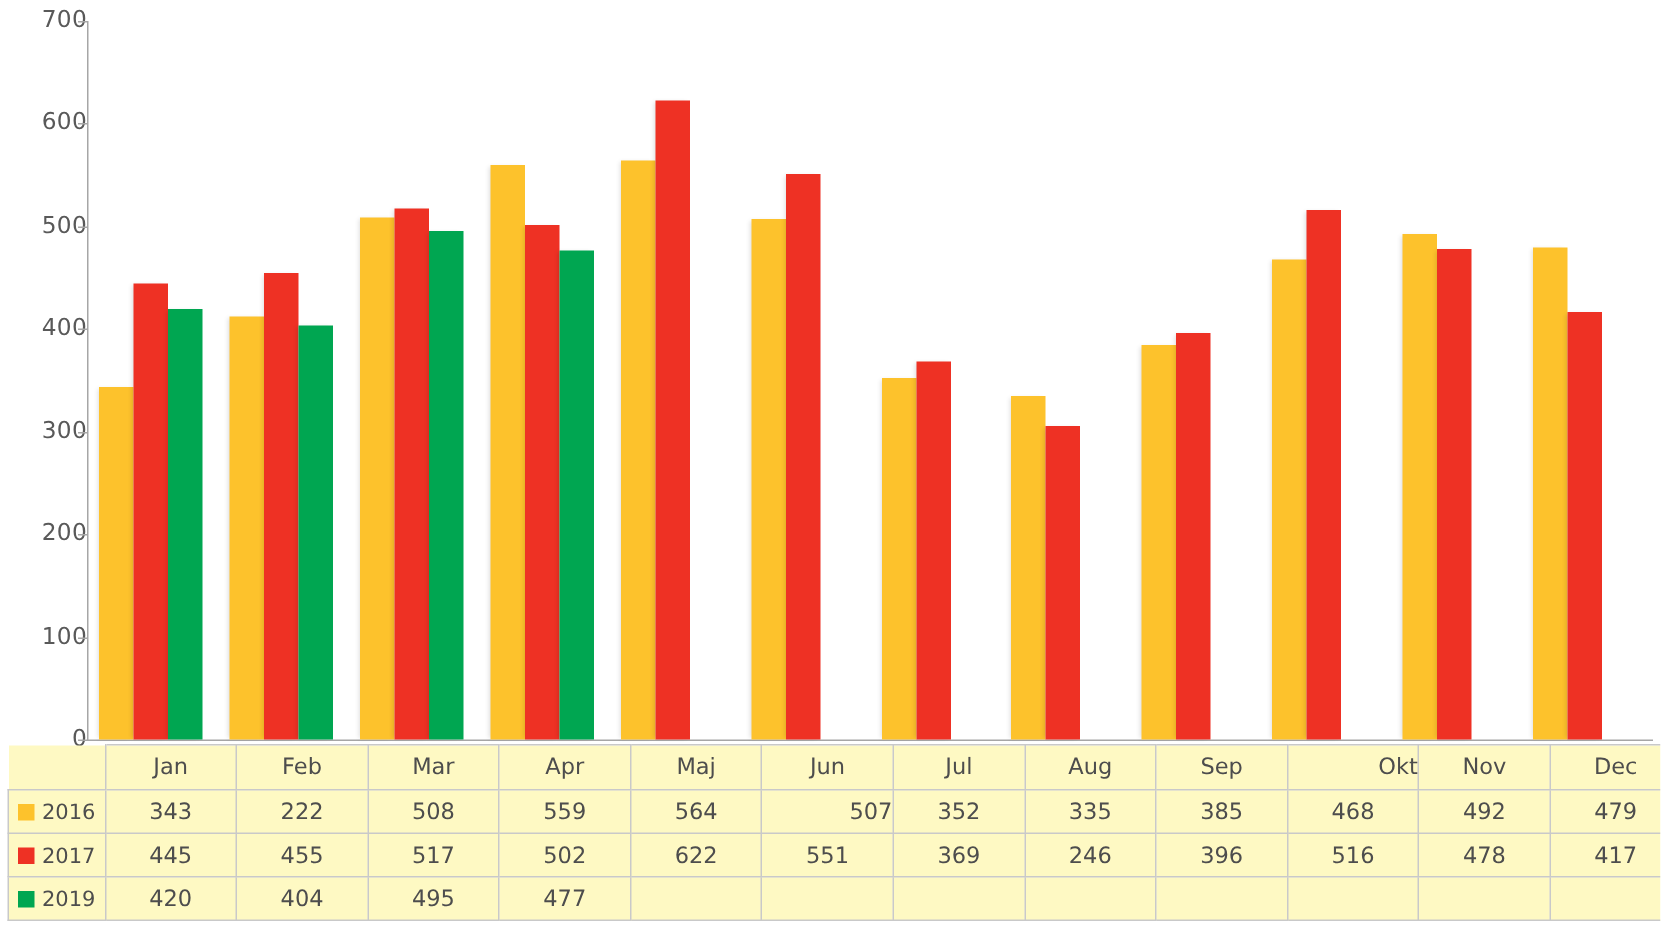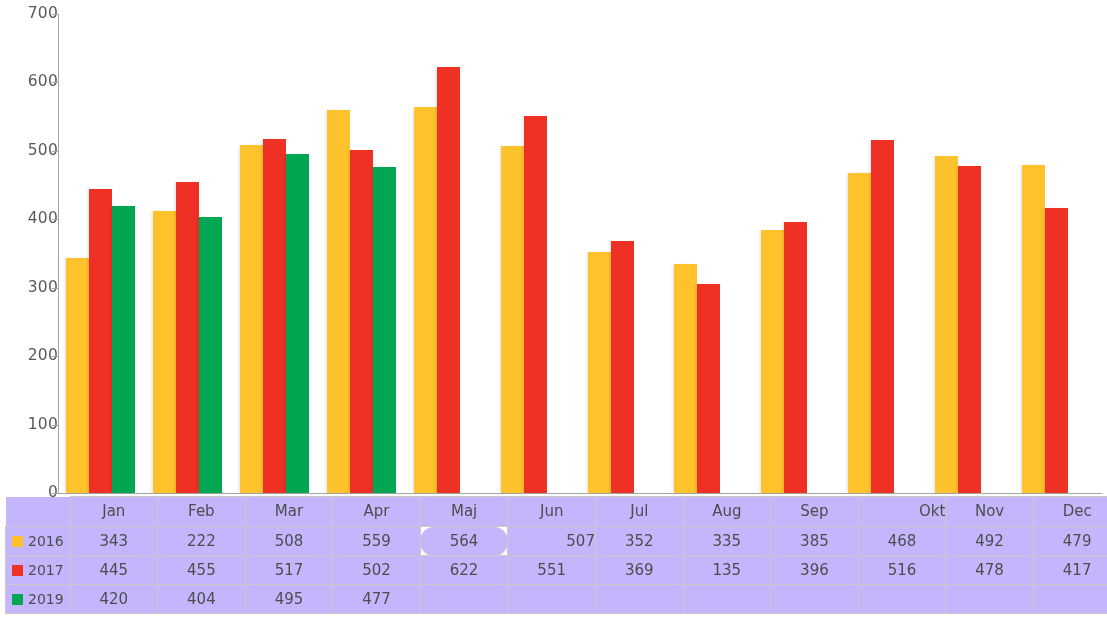--- a/index.html
+++ b/index.html
@@ -102,21 +102,21 @@
     color: #4d4d4d;
   }
   #datatable td {
     border: 1px solid #c9c9c9;
     height: 28px;
     text-align: center;
     vertical-align: middle;
     padding: 0;
     font-size: 15px;
     line-height: 1;
-    background: #c4b5fd;
+    background: #fef9c3;
   }
   #datatable td.legend-cell {
     width: 58px;
     text-align: left;
     padding-left: 6px;
     white-space: nowrap;
   }
   #datatable tr.header-row td.legend-cell {
     border-left: 0;
     border-top: 0;
@@ -253,39 +253,39 @@
           <td class="month-head" style="width: 86.5833px; text-align: right;">Okt</td>
           <td class="month-head" style="width: 86.5833px;">Nov</td>
           <td class="month-head" style="width: 86.5833px;">Dec</td>
         </tr>
         <tr>
           <td class="legend-cell"><span class="swatch" style="background: rgb(253, 194, 44);"></span><span class="series-name">2016</span></td>
           <td style="width: 86.5833px;">343</td>
           <td style="width: 86.5833px;">222</td>
           <td style="width: 86.5833px;">508</td>
           <td style="width: 86.5833px;">559</td>
-          <td style="width: 86.5833px; border-radius: 14px;">564</td>
+          <td style="width: 86.5833px;">564</td>
           <td style="width: 86.5833px; text-align: right;">507</td>
           <td style="width: 86.5833px;">352</td>
           <td style="width: 86.5833px;">335</td>
           <td style="width: 86.5833px;">385</td>
           <td style="width: 86.5833px;">468</td>
           <td style="width: 86.5833px;">492</td>
           <td style="width: 86.5833px;">479</td>
         </tr>
         <tr>
           <td class="legend-cell"><span class="swatch" style="background: rgb(238, 49, 36);"></span><span class="series-name">2017</span></td>
           <td style="width: 86.5833px;">445</td>
           <td style="width: 86.5833px;">455</td>
           <td style="width: 86.5833px;">517</td>
           <td style="width: 86.5833px;">502</td>
           <td style="width: 86.5833px;">622</td>
           <td style="width: 86.5833px;">551</td>
           <td style="width: 86.5833px;">369</td>
-          <td style="width: 86.5833px;">135</td>
+          <td style="width: 86.5833px;">246</td>
           <td style="width: 86.5833px;">396</td>
           <td style="width: 86.5833px; text-align: center;">516</td>
           <td style="width: 86.5833px;">478</td>
           <td style="width: 86.5833px;">417</td>
         </tr>
         <tr>
           <td class="legend-cell"><span class="swatch" style="background: rgb(0, 166, 81);"></span><span class="series-name">2019</span></td>
           <td style="width: 86.5833px;">420</td>
           <td style="width: 86.5833px;">404</td>
           <td style="width: 86.5833px;">495</td>

